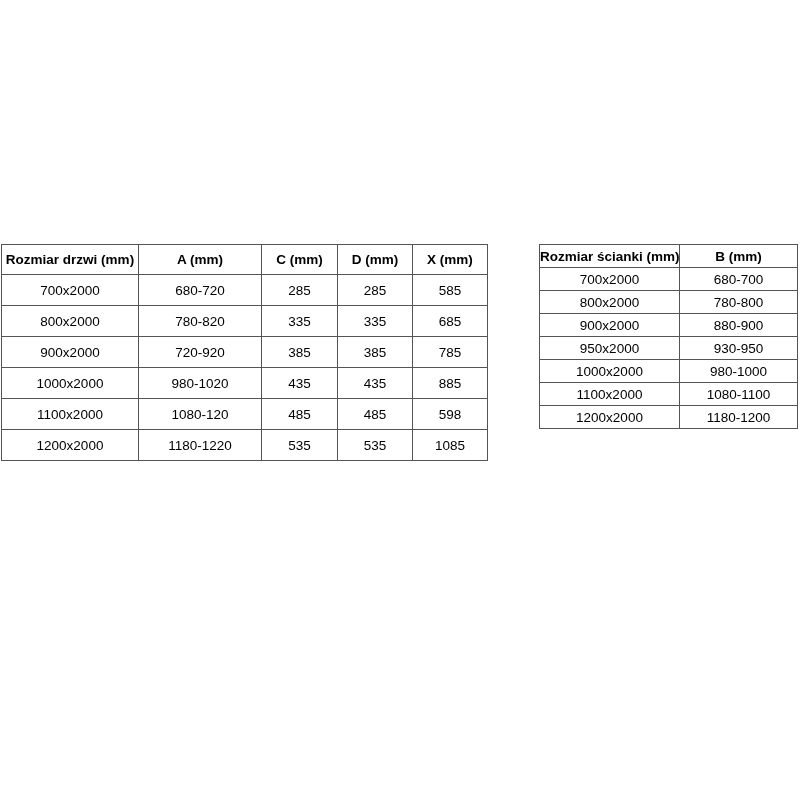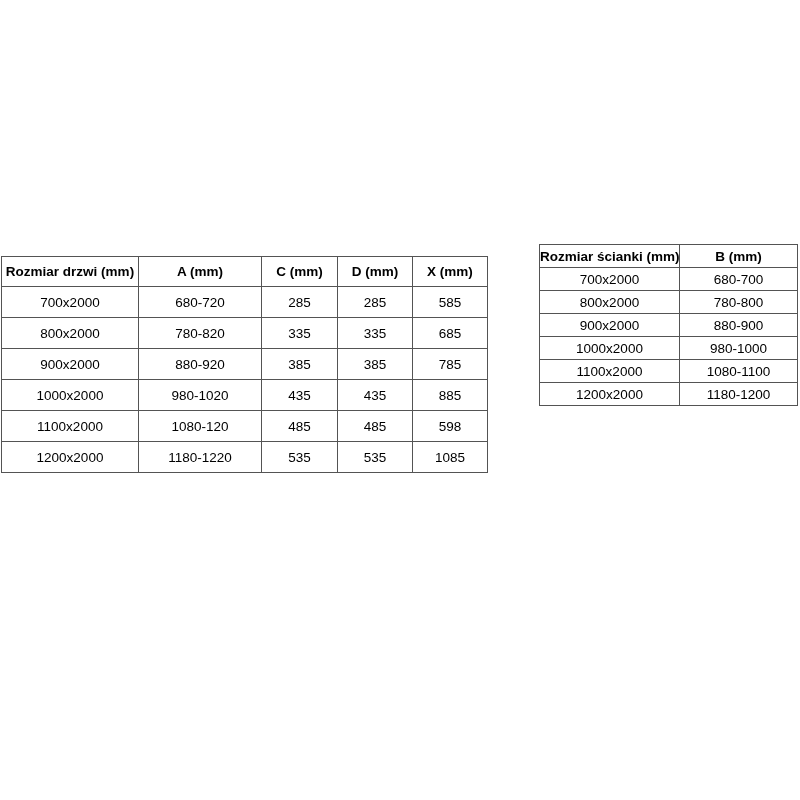--- a/index.html
+++ b/index.html
@@ -33,21 +33,20 @@
     overflow: hidden;
     white-space: nowrap;
   }
   table.spec th {
     font-weight: bold;
   }
   #doors-table {
     left: 1px;
     top: 244px;
     width: 486px;
-    margin-top: 12px;
   }
   #doors-table tr { height: 31px; }
   #doors-table tr.hdr { height: 30px; }
   #walls-table {
     left: 539px;
     top: 244px;
     width: 258px;
   }
   #walls-table tr { height: 23px; }
 </style>
@@ -81,21 +80,21 @@
       </tr>
       <tr>
         <td>800x2000</td>
         <td>780-820</td>
         <td>335</td>
         <td>335</td>
         <td>685</td>
       </tr>
       <tr>
         <td>900x2000</td>
-        <td>880-920</td>
+        <td>720-920</td>
         <td>385</td>
         <td>385</td>
         <td>785</td>
       </tr>
       <tr>
         <td>1000x2000</td>
         <td>980-1020</td>
         <td>435</td>
         <td>435</td>
         <td>885</td>
@@ -133,20 +132,24 @@
       </tr>
       <tr>
         <td>800x2000</td>
         <td>780-800</td>
       </tr>
       <tr>
         <td>900x2000</td>
         <td>880-900</td>
       </tr>
       <tr>
+        <td>950x2000</td>
+        <td>930-950</td>
+      </tr>
+      <tr>
         <td>1000x2000</td>
         <td>980-1000</td>
       </tr>
       <tr>
         <td>1100x2000</td>
         <td>1080-1100</td>
       </tr>
       <tr>
         <td>1200x2000</td>
         <td>1180-1200</td>

